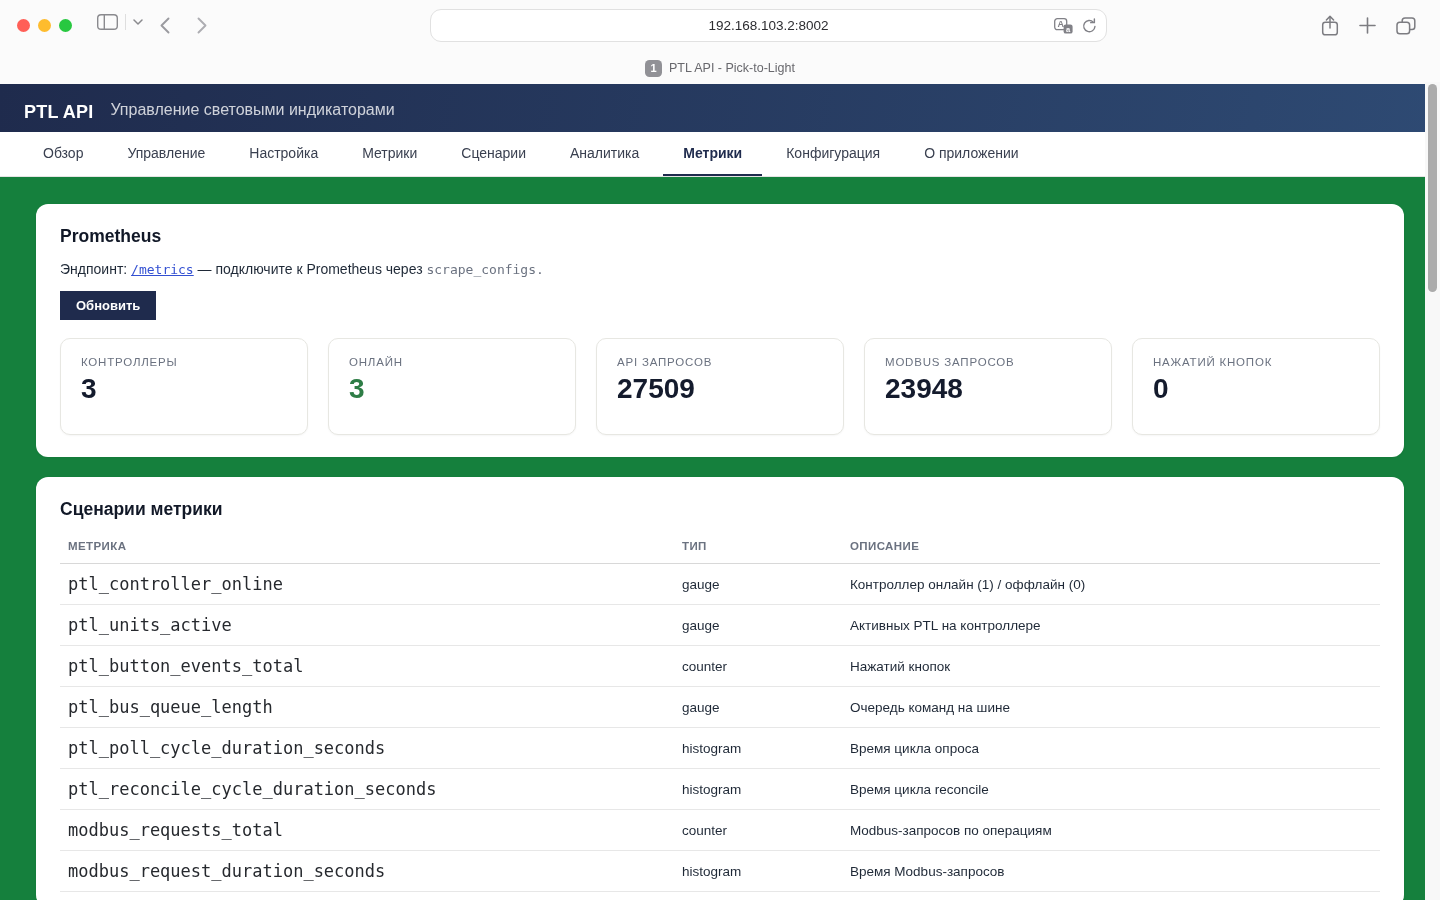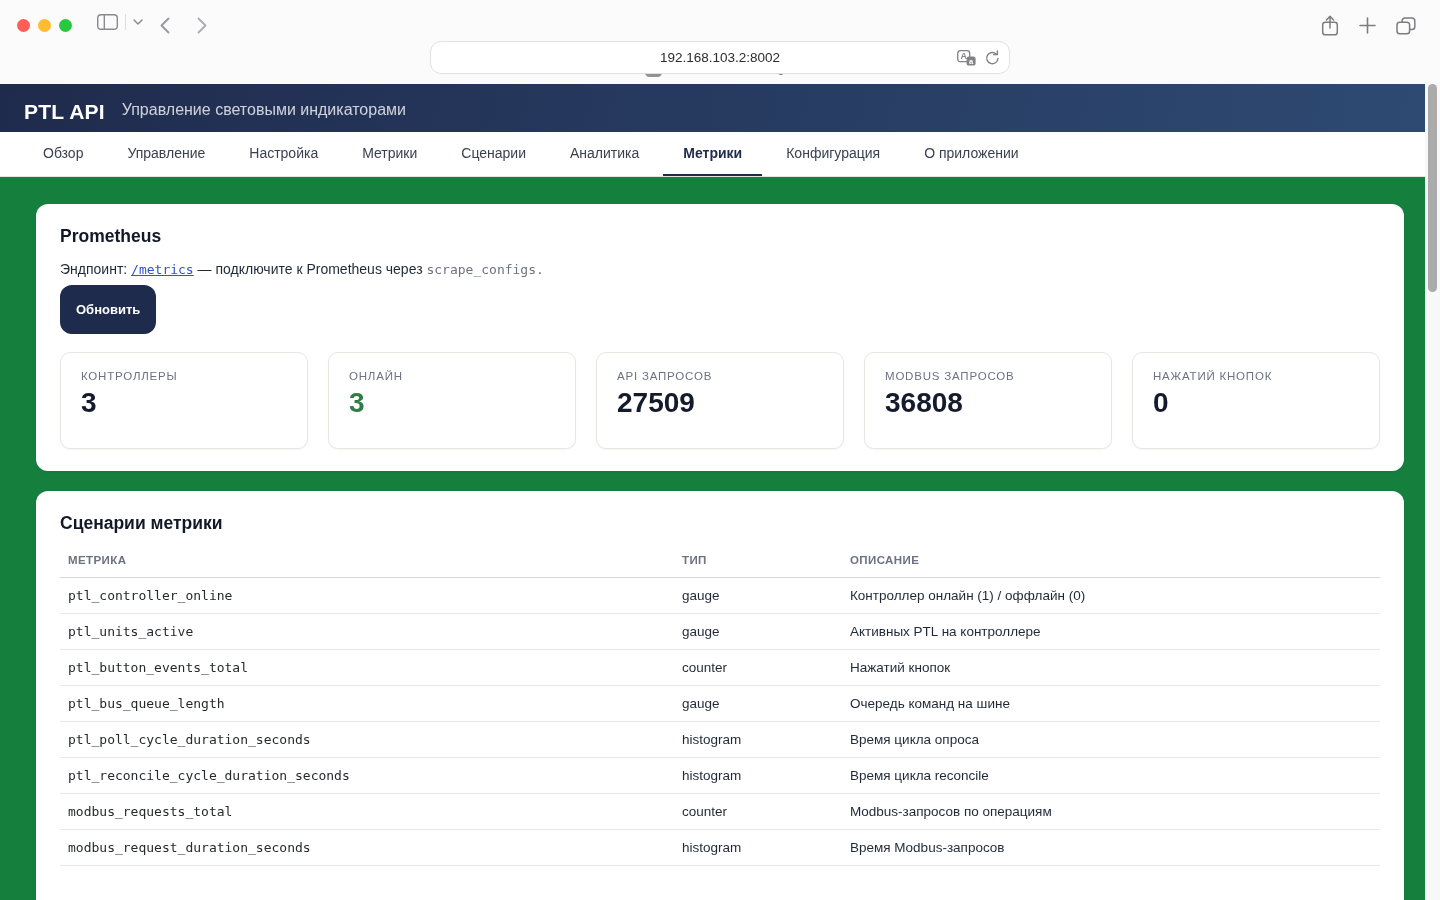--- a/index.html
+++ b/index.html
@@ -10,76 +10,76 @@
   .chrome { position:relative; height:52px; background:#fbfbfb; }
   .lights { position:absolute; left:17px; top:19px; display:flex; gap:8px; }
   .light { width:13px; height:13px; border-radius:50%; }
   .light.red{ background:#ff5f57; } .light.yellow{ background:#febc2e; } .light.green{ background:#28c840; }
 
   .sidebar-group { position:absolute; left:97px; top:14px; display:flex; align-items:center; gap:7px; color:#8a8a8e; }
   .vdiv { width:1px; height:16px; background:#dedede; }
   .nav-arrows { position:absolute; left:160px; top:17px; display:flex; gap:27px; color:#9a9a9f; }
   .nav-arrows .fwd { color:#adadb2; }
 
-  .urlbar { position:absolute; left:430px; top:9px; width:580px; height:33px;
+  .urlbar { position:absolute; left:430px; top:9px; width:677px; height:33px;
     background:#fff; border:1px solid #e1e1e1; border-radius:11px;
     display:flex; align-items:center; justify-content:center;
-    font-size:13.5px; color:#2c2c30;margin-top:32px; }
+    font-size:13.5px; color:#2c2c30; }
   .urlbar-icons { position:absolute; right:9px; top:0; height:100%; display:flex; align-items:center; gap:9px; color:#818187; }
 
   .right-actions { position:absolute; right:24px; top:15px; display:flex; gap:20px; color:#7c7c81; align-items:center; }
   .right-actions > span { display:inline-flex; }
 
   
   .tabstrip { height:32px; background:#fbfbfb; display:flex; align-items:center; justify-content:center; gap:7px; }
   .tab-badge { width:17px; height:17px; border-radius:4.5px; background:#919196; color:#fff;
     font-size:11px; font-weight:700; display:flex; align-items:center; justify-content:center; }
   .tab-title { font-size:12.5px; color:#68686d; }
 
   
   .site-header { height:48px; background:linear-gradient(100deg, var(--navy-d) 0%, var(--navy-l) 100%);
     display:flex; align-items:center; padding:0 24px; }
-  .brand { color:#fff; font-size:21px; font-weight:700; letter-spacing:.2px;margin-top:8px; }
+  .brand { color:#fff; font-size:18px; font-weight:700; letter-spacing:.2px;margin-top:8px; }
   .subtitle { color:rgba(255,255,255,.78); font-size:16px; margin-left:17px; padding-top:3px; }
 
   
   .site-nav { height:45px; background:#fff; border-bottom:1px solid #e4e4e4; padding-left:21px; }
   .site-nav ul { list-style:none; display:flex; height:100%; }
   .site-nav li { height:100%; display:flex; align-items:center; padding:0 20px; margin:0 2px;
     font-size:14px; color:#3a4050; cursor:pointer; border-bottom:2.5px solid transparent; }
   .site-nav li.active { color:var(--navy-d); font-weight:700; border-bottom-color:var(--navy-d); }
 
   
   .content { height:870px; background:#15803d; padding:27px 36px 0; overflow:hidden; }
   .card { background:#fff; border:1px solid #ececе6; border-radius:12px;
     box-shadow:0 1px 3px rgba(0,0,0,.06); padding:22px 24px; }
   .card h2 { font-size:17.5px; font-weight:700; color:#111827; }
 
   .endpoint { margin-top:13px; font-size:14px; color:#1f2937; line-height:18px; }
   .mono { font-family:"DejaVu Sans Mono","Liberation Mono", monospace; }
   .endpoint .link { color:var(--link); text-decoration:underline; font-size:13px; }
   .endpoint .code { color:#6b7280; font-size:13px; }
 
-  .btn { margin-top:6px; display:inline-block; background:var(--navy-d); color:#fff;
-    font-size:13px; font-weight:600; border:none; border-radius:12px; padding:17px 16px; cursor:pointer; }
+  .btn { margin-top:12px; display:inline-block; background:var(--navy-d); color:#fff;
+    font-size:13px; font-weight:600; border:none; border-radius:0; padding:7px 16px; cursor:pointer; }
 
   .stats-row { display:flex; gap:20px; margin-top:18px;align-items:center; }
   .stat-card { flex:1; height:97px; background:#fff; border:1px solid #e7e7e2; border-radius:10px;
     box-shadow:0 1px 2px rgba(0,0,0,.04); padding:17px 20px; }
   .stat-label { font-size:11.5px; color:#6b7280; letter-spacing:.8px; }
   .stat-value { margin-top:6px; font-size:28px; font-weight:700; color:#141b2d; line-height:1.1; }
   .stat-value.green { color:var(--green); }
 
   .card.table-card { margin-top:20px; padding-bottom:0; min-height:430px; }
   table { width:100%; border-collapse:collapse; margin-top:8px; }
   th { text-align:left; font-size:11.5px; font-weight:700; color:#6b7280; letter-spacing:.4px;
     padding:12px 8px 11px; border-bottom:1px solid #d8d8d8; }
   th.col-metric { width:614px; } th.col-type { width:168px; }
   td { padding:10px 8px; border-bottom:1px solid #e7e7e7; font-size:13.5px; color:#1f2937; }
-  td.metric { font-size:13px; color:#26292e; }
+  td.metric { font-size:17px; color:#26292e; }
 
   
   .scrollbar { position:absolute; right:0; top:82px; width:15px; height:818px; background:#f8f8f8; }
   .scroll-thumb { position:absolute; left:3px; top:2px; width:9px; height:208px; background:#ababab; border-radius:5px; }
 
   svg { display:block; }
 </style>
 </head>
 <body>
 
@@ -205,21 +205,21 @@
         <div class="stat-card">
           <div class="stat-label">ОНЛАЙН</div>
           <div class="stat-value green">3</div>
         </div>
         <div class="stat-card">
           <div class="stat-label">API ЗАПРОСОВ</div>
           <div class="stat-value">27509</div>
         </div>
         <div class="stat-card">
           <div class="stat-label">MODBUS ЗАПРОСОВ</div>
-          <div class="stat-value">36808</div>
+          <div class="stat-value">23948</div>
         </div>
         <div class="stat-card">
           <div class="stat-label">НАЖАТИЙ КНОПОК</div>
           <div class="stat-value">0</div>
         </div>
       </div>
   </div>
 
   <div class="card table-card">
     <h2>Сценарии метрики</h2>

